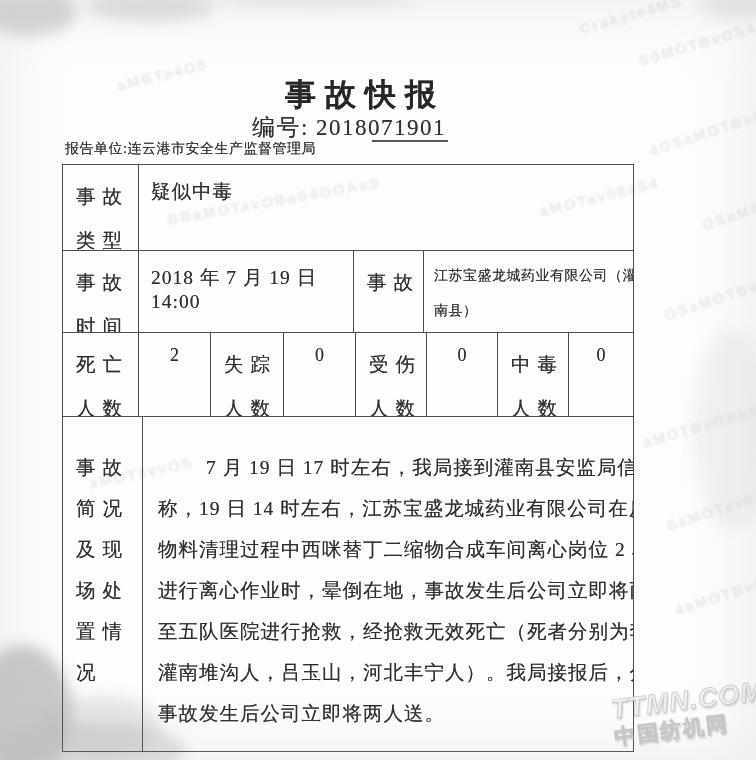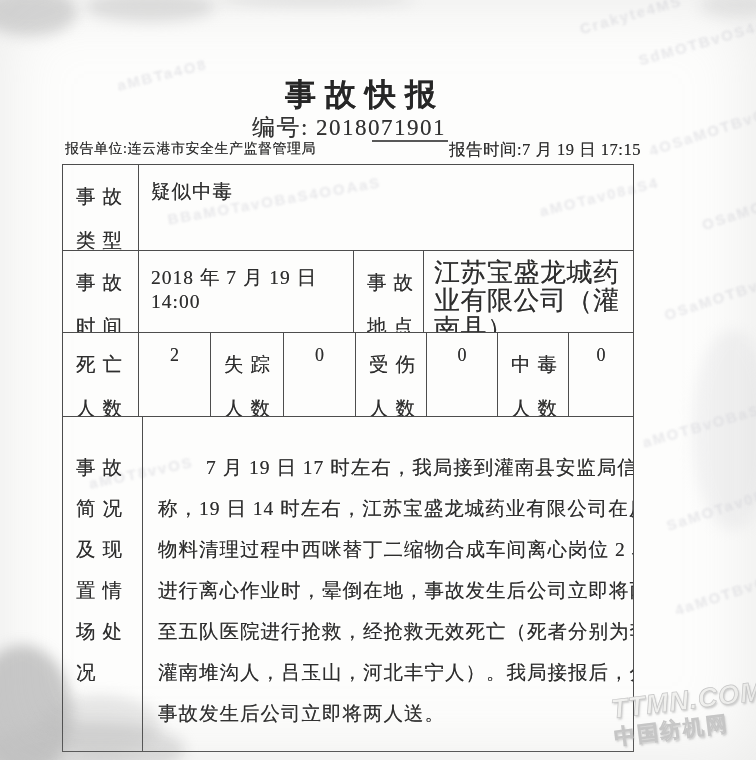--- a/index.html
+++ b/index.html
@@ -32,21 +32,21 @@
   .trow:last-child{border-bottom:none;}
   .r1{grid-template-columns:76px 1fr;}
   .r2{grid-template-columns:76px 215px 70px 1fr;}
   .r3{grid-template-columns:76px 72px 73px 72px 71px 71px 71px 1fr;}
   .r4{grid-template-columns:80px 1fr;}
   .cell{border-right:1.6px solid #4d4d4d;box-sizing:border-box;overflow:hidden;}
   .trow .cell:last-child{border-right:none;}
   .lab{padding:10px 0 0 13px;font-size:19.5px;line-height:44px;letter-spacing:1px;white-space:nowrap;}
   .val{padding:13px 6px 0 12px;font-size:19.5px;letter-spacing:1px;}
   .num{padding:12px 0 0 0;text-align:center;font-size:18px;font-family:"Liberation Serif",serif;}
-  .loc-val{padding:8px 2px 0 10px;font-size:26px;line-height:28px;letter-spacing:.5px;width:206px;}
+  .loc-val{padding:8px 2px 0 10px;font-size:14px;line-height:35px;letter-spacing:.5px;width:206px;font-family:Liberation Mono, monospace;}
   .lab4{padding:30px 0 0 13px;font-size:19.5px;line-height:41px;letter-spacing:1px;white-space:nowrap;}
   .body-cell{padding:30px 10px 0 15px;font-size:19.5px;line-height:41px;letter-spacing:1px;}
   .body-line{white-space:nowrap;}
   .body-line.first{text-indent:48px;}
   
   .smudge{position:absolute;border-radius:50%;filter:blur(7px);pointer-events:none;}
   .wm-frag{
     position:absolute;color:#d7d7dc;opacity:.55;filter:blur(1.1px);
     font-family:"Liberation Sans","DejaVu Sans",sans-serif;
     font-weight:bold;font-size:15px;letter-spacing:2px;white-space:nowrap;pointer-events:none;
@@ -87,41 +87,39 @@
   <div class="wm-frag" style="left:672px;top:582px;transform:rotate(-18deg);">4aMOTBvO8aS</div>
   <div class="wm-frag" style="left:88px;top:464px;transform:rotate(-12deg);">aMOT8vvOS</div>
   <div class="wm-frag" style="left:700px;top:202px;transform:rotate(-18deg);">OSaMOTa4</div>
 
   <div class="doc">
     <h1 class="title">事故快报</h1>
     <div class="doc-number">编号: 2018071901</div>
 
     <div class="report-unit">报告单位:连云港市安全生产监督管理局</div>
     <div class="blank-line"></div>
-    <div class="report-time">报告时间:7 月 19 日 17:15</div>
 
     <div class="form-table">
 
       <div class="trow r1">
         <div class="cell lab">
           <div>事 故</div>
           <div>类 型</div>
         </div>
         <div class="cell val">疑似中毒</div>
       </div>
 
       <div class="trow r2">
         <div class="cell lab">
           <div>事 故</div>
           <div>时 间</div>
         </div>
         <div class="cell val">2018 年 7 月 19 日 14:00</div>
         <div class="cell lab">
           <div>事 故</div>
-          <div>地 点</div>
         </div>
         <div class="cell">
           <div class="loc-val">江苏宝盛龙城药业有限公司（灌南县）</div>
         </div>
       </div>
 
       <div class="trow r3">
         <div class="cell lab">
           <div>死 亡</div>
           <div>人 数</div>
@@ -142,22 +140,22 @@
           <div>人 数</div>
         </div>
         <div class="cell num">0</div>
       </div>
 
       <div class="trow r4">
         <div class="cell lab4">
           <div>事 故</div>
           <div>简 况</div>
           <div>及 现</div>
+          <div>场 处</div>
           <div>置 情</div>
-          <div>场 处</div>
           <div>况</div>
         </div>
         <div class="cell body-cell">
           <div class="body-line first">7 月 19 日 17 时左右，我局接到灌南县安监局信息报告</div>
           <div class="body-line">称，19 日 14 时左右，江苏宝盛龙城药业有限公司在反应釜</div>
           <div class="body-line">物料清理过程中西咪替丁二缩物合成车间离心岗位 2 名工人</div>
           <div class="body-line">进行离心作业时，晕倒在地，事故发生后公司立即将两人送</div>
           <div class="body-line">至五队医院进行抢救，经抢救无效死亡（死者分别为李万明，</div>
           <div class="body-line">灌南堆沟人，吕玉山，河北丰宁人）。我局接报后，分管领</div>
           <div class="body-line">事故发生后公司立即将两人送。</div>

